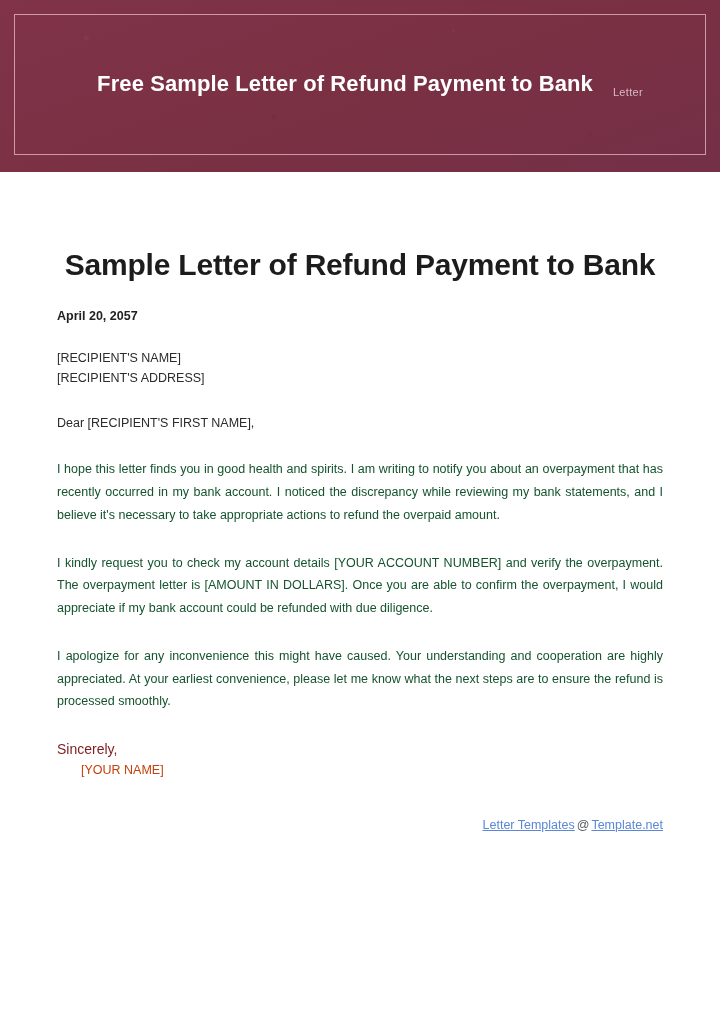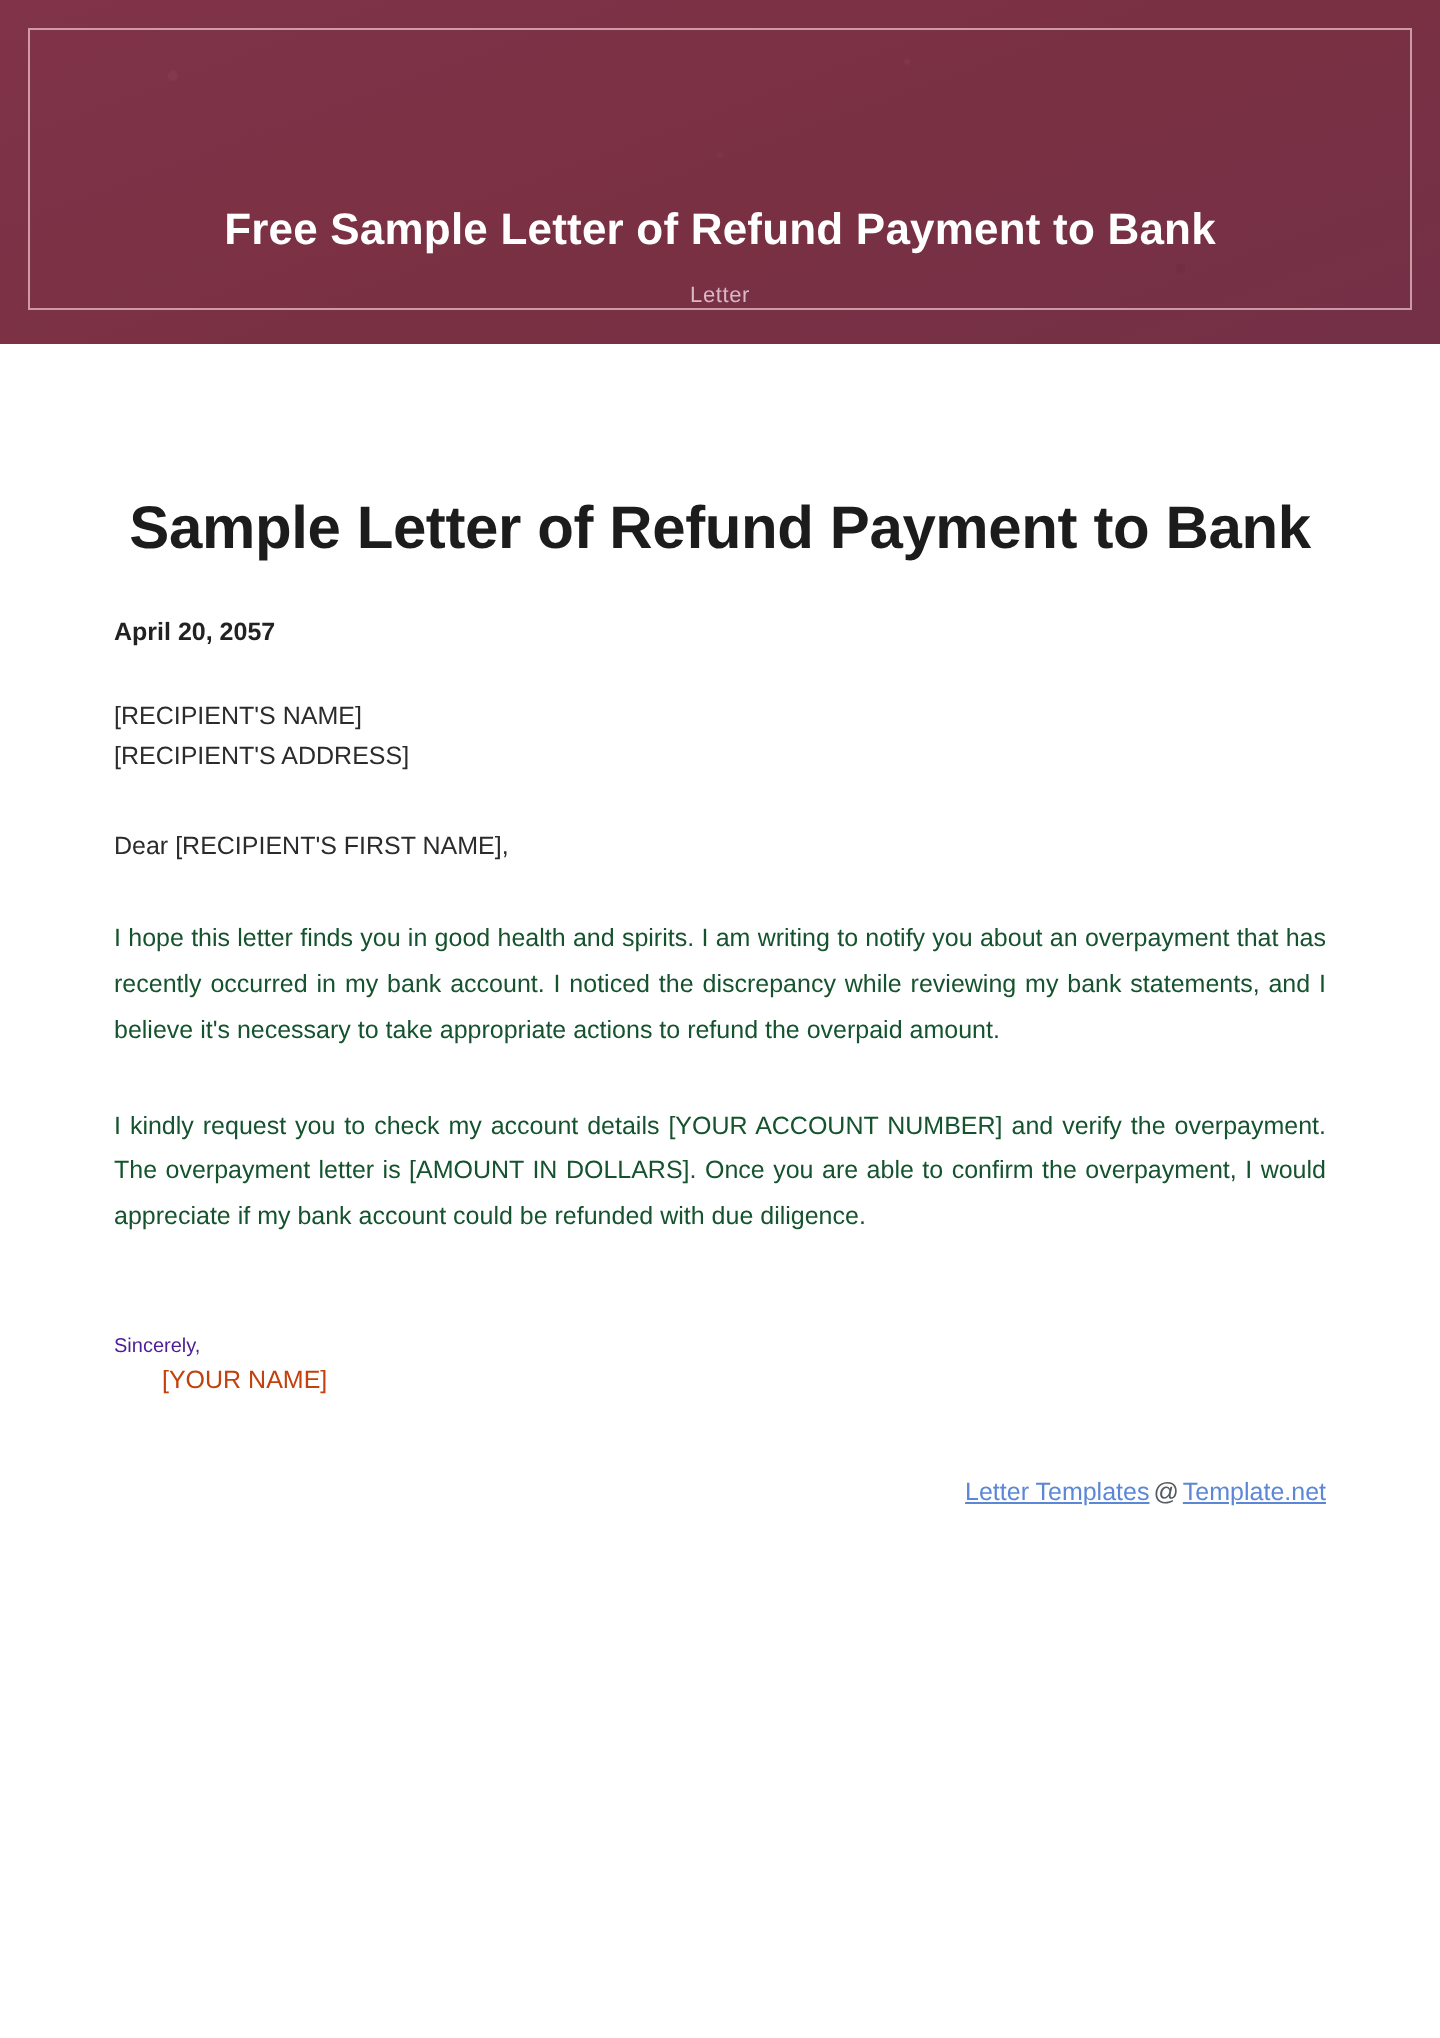--- a/index.html
+++ b/index.html
@@ -33,23 +33,23 @@
   }
   .banner-frame {
     position: absolute;
     left: 14px;
     top: 14px;
     right: 14px;
     bottom: 17px;
     border: 1px solid rgba(255, 220, 225, 0.62);
     box-sizing: border-box;
     display: flex;
-    flex-direction: column;
+    flex-direction: row;
     align-items: center;
-    justify-content: flex-end;
+    justify-content: center;
   }
   .banner-title {
     font-size: 22px;
     font-weight: bold;
     color: #ffffff;
     letter-spacing: 0.1px;
     text-align: center;
     line-height: 1.2;
     margin: 0;
     padding: 0 20px;
@@ -98,24 +98,24 @@
     color: #2b2b2b;
   }
   .para {
     margin-top: 25px;
     font-size: 12.5px;
     line-height: 1.82;
     color: #14532d;
     text-align: justify;
   }
   .closing {
-    margin-top: 46px;
-    font-size: 10px;
+    margin-top: 26px;
+    font-size: 14px;
     line-height: 1.55;
-    color: #4c1d95;
+    color: #7f1d1d;
   }
   .signature-name {
     font-size: 12.5px;
     line-height: 1.55;
     color: #c2410c;
     padding-left: 24px;
   }
 
   
   .footer {
@@ -153,20 +153,21 @@
     <div>[RECIPIENT'S NAME]</div>
     <div>[RECIPIENT'S ADDRESS]</div>
   </div>
 
   <div class="salutation">Dear [RECIPIENT'S FIRST NAME],</div>
 
   <p class="para">I hope this letter finds you in good health and spirits. I am writing to notify you about an overpayment that has recently occurred in my bank account. I noticed the discrepancy while reviewing my bank statements, and I believe it's necessary to take appropriate actions to refund the overpaid amount.</p>
 
   <p class="para">I kindly request you to check my account details [YOUR ACCOUNT NUMBER] and verify the overpayment. The overpayment letter is [AMOUNT IN DOLLARS]. Once you are able to confirm the overpayment, I would appreciate if my bank account could be refunded with due diligence.</p>
 
+  <p class="para">I apologize for any inconvenience this might have caused. Your understanding and cooperation are highly appreciated. At your earliest convenience, please let me know what the next steps are to ensure the refund is processed smoothly.</p>
 
   <div class="closing">Sincerely,</div>
 
   <div class="signature-name">[YOUR NAME]</div>
 
   <div class="footer">
     <a href="#">Letter Templates</a><span class="at-sep">@</span><a href="#">Template.net</a>
   </div>
 
 </div>

